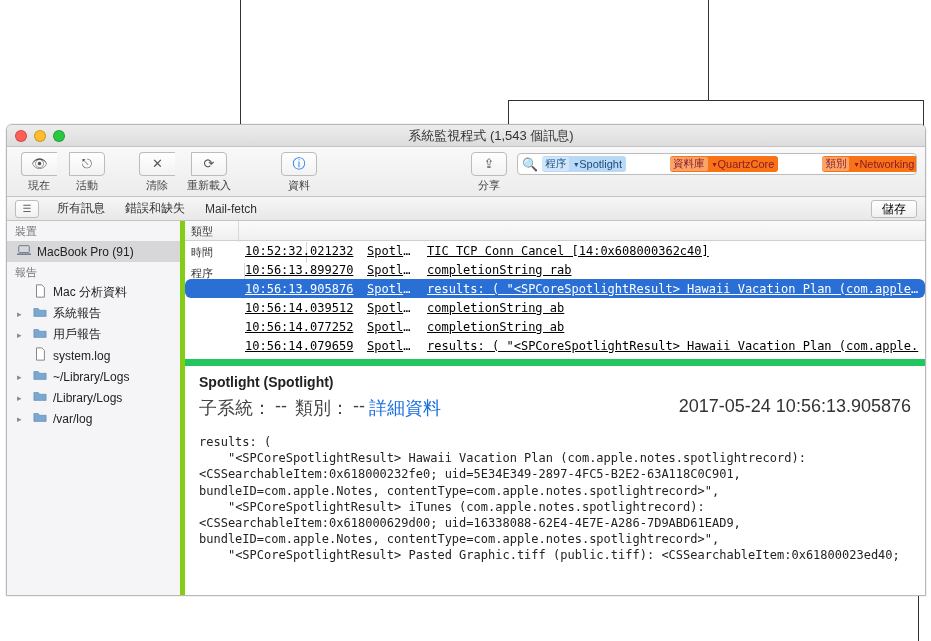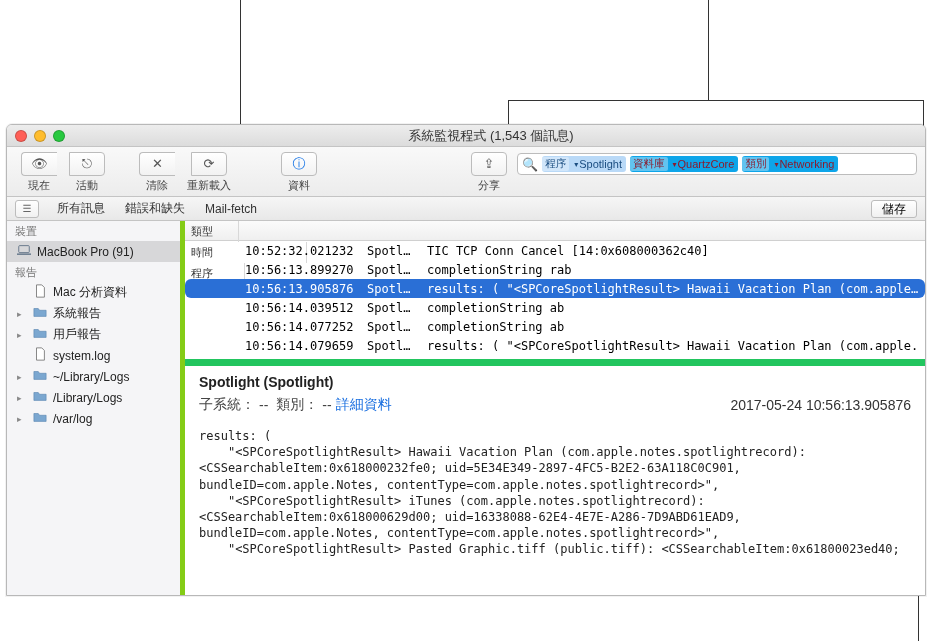--- a/index.html
+++ b/index.html
@@ -21,44 +21,44 @@
   .tgroup .tbtn:last-child .ibox { border-radius:0 4px 4px 0;}
   .tgroup.single .tbtn .ibox { border-radius:4px; border:1px solid #bcbcbc;}
   .tbtn .lbl { font-size:11px; color:#444; margin-top:2px;}
   .spacer { flex:1;}
   .search { margin-top:2px; height:22px; width:400px; border:1px solid #bcbcbc; border-radius:4px; background:#fff; display:flex; align-items:center; padding:0 4px; gap:4px; overflow:hidden;}
   .search .mag { color:#888; font-size:13px; flex-shrink:0;}
   .token { display:flex; align-items:center; border-radius:3px; font-size:11px; padding:1px 4px 1px 0; flex-shrink:0; white-space:nowrap;}
   .token .tk-lbl { background:rgba(255,255,255,.35); padding:0 3px; border-radius:2px; margin-right:3px; font-size:10.5px;}
   .token .dd { font-size:8px; padding:0 1px 0 2px;}
   .token.blue { background:#b9d9f7; color:#1a4d80;}
-  .token.red  { background:#0ea5e9; color:#8a1b2e;}
+  .token.red  { background:#f97316; color:#8a1b2e;margin-left:40px;}
   .subbar { height:24px; background:linear-gradient(#f6f6f6,#e8e8e8); border-bottom:1px solid #c4c4c4; display:flex; align-items:center; padding:0 8px;}
   .subbar .sbtn { width:24px; height:18px; border:1px solid #bcbcbc; border-radius:3px; background:linear-gradient(#fff,#f1f1f1); display:flex; align-items:center; justify-content:center; font-size:10px; color:#666; margin-right:8px;}
   .subbar .tab { font-size:12px; color:#333; padding:0 10px; cursor:default;}
   .subbar .flex { flex:1;}
   .subbar .save { height:18px; padding:0 10px; border:1px solid #bcbcbc; border-radius:3px; background:linear-gradient(#fff,#f0f0f0); font-size:12px;}
   .content { display:flex; height: calc(100% - 22px - 50px - 24px);}
   .sidebar { width:178px; border-right:5px solid #84cc16; background:#f5f5f7; overflow:hidden; padding-top:0;}
   .sidebar .shdr { font-size:11px; color:#777; padding:3px 8px 2px 8px;}
   .sidebar .sitem { display:flex; align-items:center; gap:6px; padding:2px 8px 2px 10px; font-size:12px; color:#222;}
   .sidebar .sitem.sel { background:#d7d7d9;}
   .sidebar .sitem .dis { width:10px; color:#888; font-size:9px;}
   .sidebar .sitem .ficon { width:14px; text-align:center; color:#6b7f95; font-size:12px;}
   .main { flex:1; display:flex; flex-direction:column; overflow:hidden;}
   .thead { display:flex; height:20px; border-bottom:1px solid #d0d0d0; background:linear-gradient(#fbfbfb,#efefef); font-size:11px; color:#333;flex-direction:column;}
   .thead > div { border-right:1px solid #d8d8d8; padding:3px 6px;}
   .col-type{width:54px;} .col-time{width:122px;} .col-proc{width:60px;} .col-msg{flex:1; border-right:none;}
   .rows { overflow:hidden;}
-  .row { display:flex; font-family:ui-monospace,Menlo,monospace; font-size:12px; height:19px; align-items:center; white-space:nowrap;}
+  .row { display:flex; font-family:ui-monospace,Menlo,monospace; font-size:12px; height:19px; align-items:center; white-space:nowrap;text-decoration:underline;}
   .row > div { padding:0 6px; overflow:hidden; text-overflow:ellipsis;}
   .row.sel { background:#2a6fd6; color:#fff;border-radius:6px;}
   .detail { border-top:7px solid #22c55e; padding:8px 14px; font-size:12px; color:#222; overflow:hidden;}
   .detail h3 { font-size:14px; font-weight:600; margin-bottom:6px;}
-  .detail .meta { font-size:14px; color:#444; display:flex; align-items:center;}
+  .detail .meta { font-size:18px; color:#444; display:flex; align-items:flex-start;}
   .detail .link { color:#1a6fe0; margin-left:4px;}
   .detail .ts { margin-left:auto; color:#333;}
   .detail pre { font-family:ui-monospace,Menlo,monospace; font-size:12px; white-space:pre-wrap; margin-top:14px; line-height:1.35;}
   .info-blue { color:#1473e6;}
   svg.sicon { width:14px; height:14px; }
 </style>
 </head>
 <body>
 
 <div class="frame">

